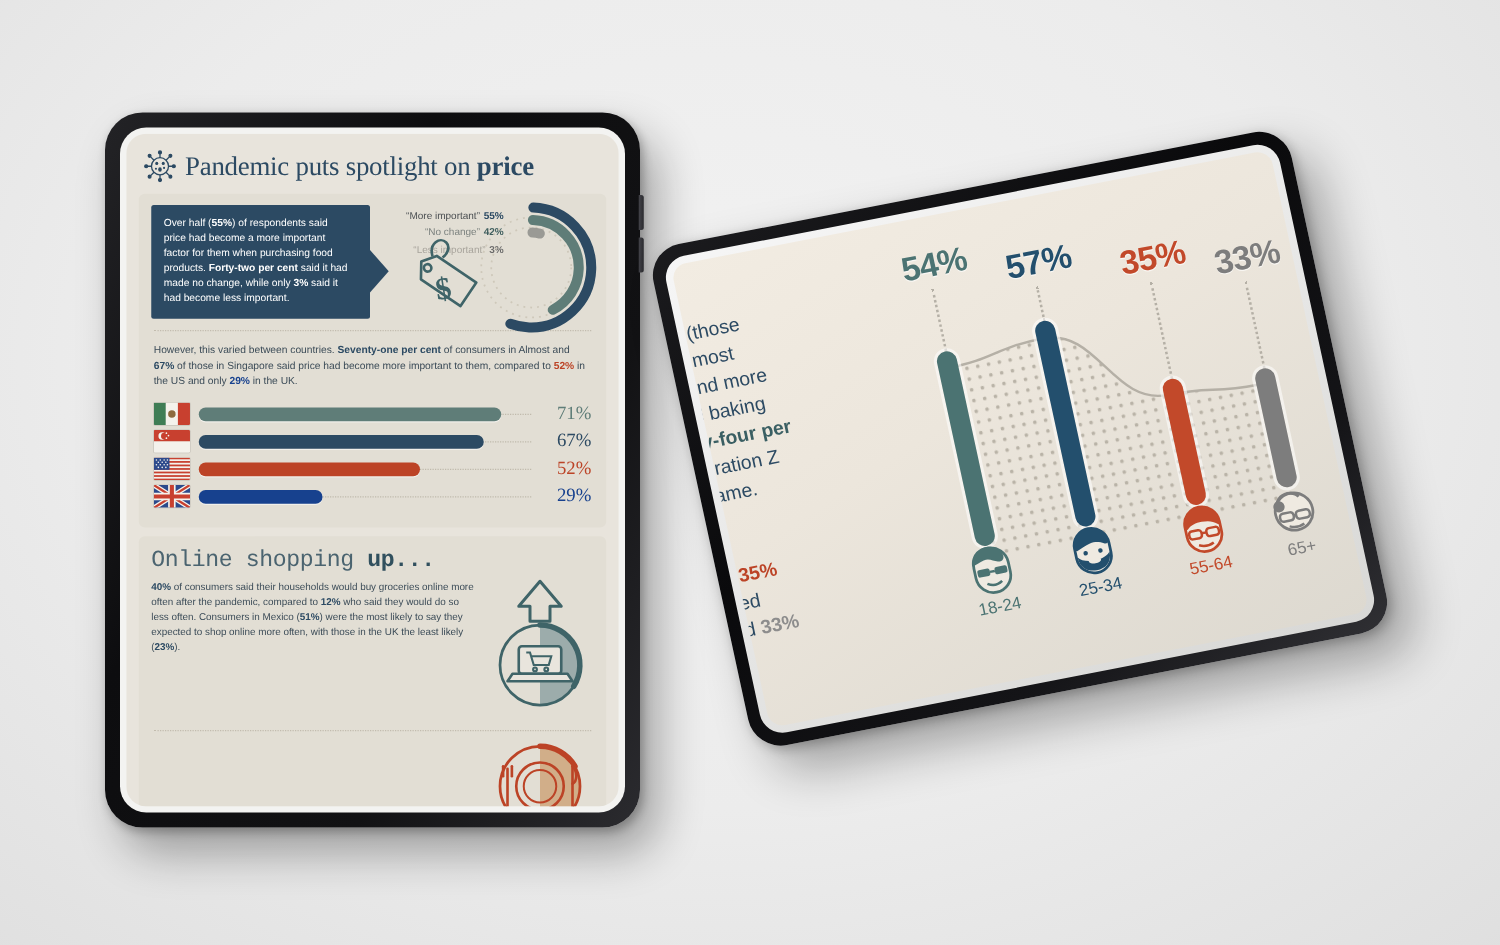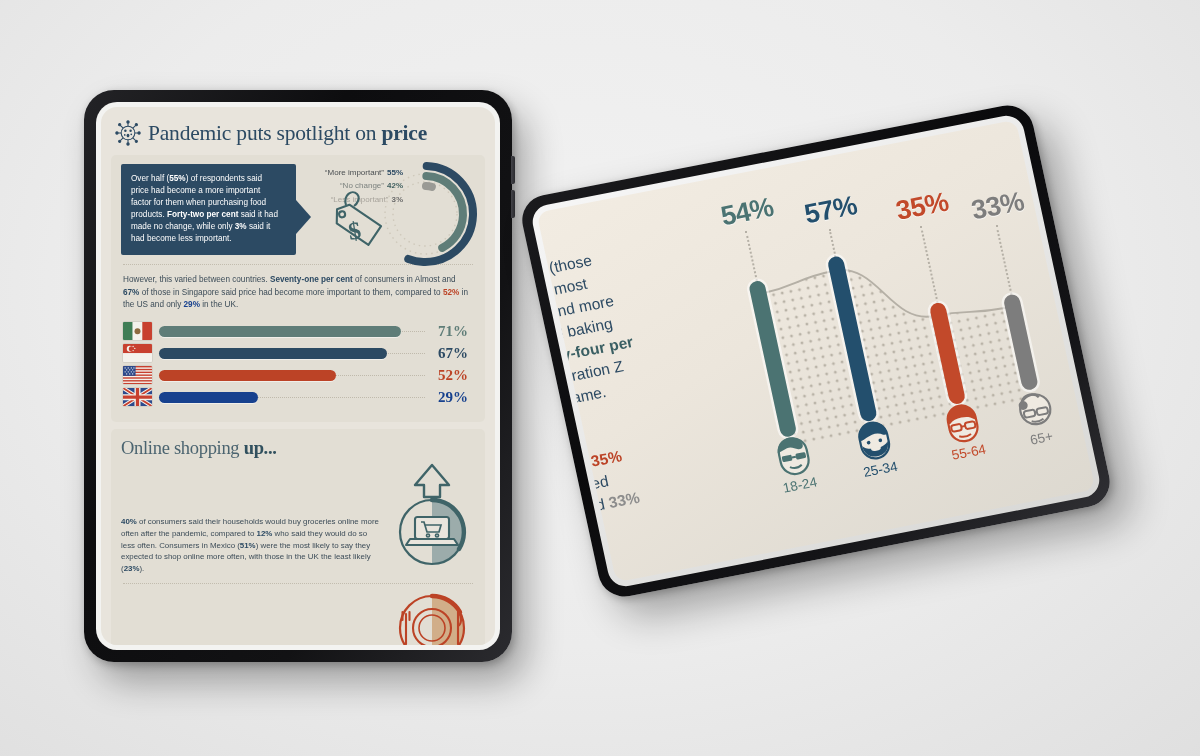--- a/index.html
+++ b/index.html
@@ -83,29 +83,29 @@
   
   .bars { padding: 9px 2px 3px 2px; }
   .bar-row { display: flex; align-items: center; height: 22px; }
   .flag { width: 29px; height: 18px; flex: none; border-radius: 1px; overflow: hidden; box-shadow: 0 0 0 .5px rgba(0,0,0,.12); }
   .track { flex: 1; height: 11px; margin: 0 8px 0 7px; position: relative; display: flex; align-items: center; }
   .track::before {
     content: ""; position: absolute; left: 0; right: 0; top: 50%;
     border-top: 1.4px dotted #c0baac;
   }
   .fill { height: 11px; border-radius: 6px; position: relative; box-shadow: 0 1px 0 rgba(255,255,255,.5); }
-  .pct { font-family: "Liberation Serif", serif; font-weight: 700; font-size: 15px; width: 40px; text-align: center; }
+  .pct { font-family: "Liberation Serif", serif; font-weight: 400; font-size: 15px; width: 40px; text-align: right; }
 
   
   .sec2 { margin-top: 7px; }
-  .h2 { font-family: Liberation Serif, serif; font-size: 18.5px; color: #4b6470; letter-spacing: -.3px; }
+  .h2 { font-family: Liberation Mono, monospace; font-size: 18.5px; color: #4b6470; letter-spacing: -.3px; }
   .h2 b { font-weight: 700; color: #31505e; }
   .h2.red { color: #b2452c; }
   .h2.red b { color: #a83a22; }
-  .sec2-body { display: flex; gap: 6px; align-items: flex-end; }
+  .sec2-body { display: flex; gap: 6px; }
   .sec2-text { flex: 1; font-size: 7.9px; line-height: 1.5; color: #3c4c58; padding-top: 5px; }
   .sec2-text b { font-weight: 700; color: #2c4a63; }
   .icon-col { width: 86px; flex: none; position: relative; }
 
   
   #tablet-right {
     position: absolute;
     left: 556px; top: 146px;
     width: 520px; height: 410px;
     transform: rotate(-12.2deg) skewY(1.2deg);

